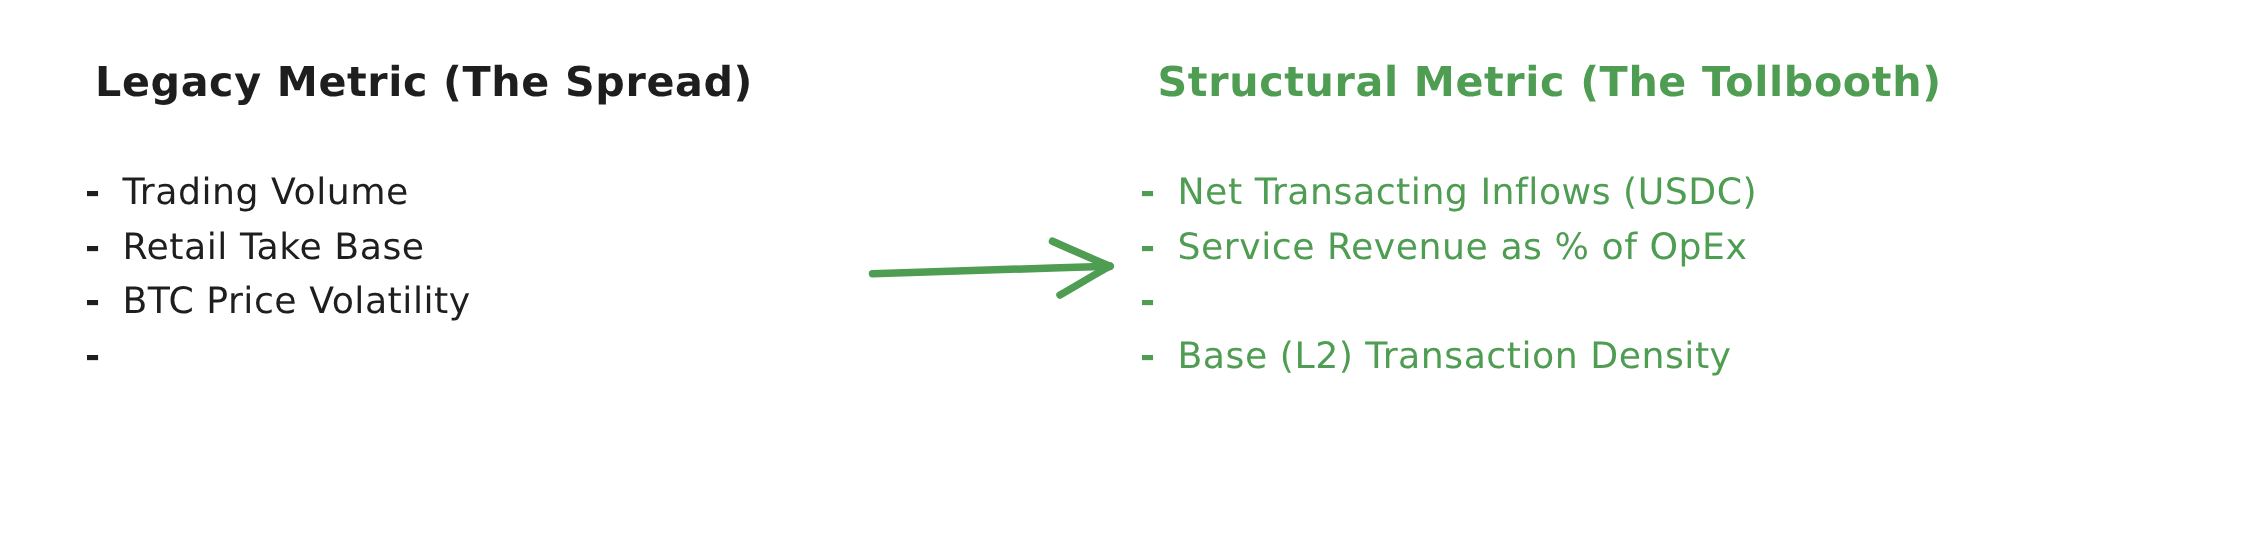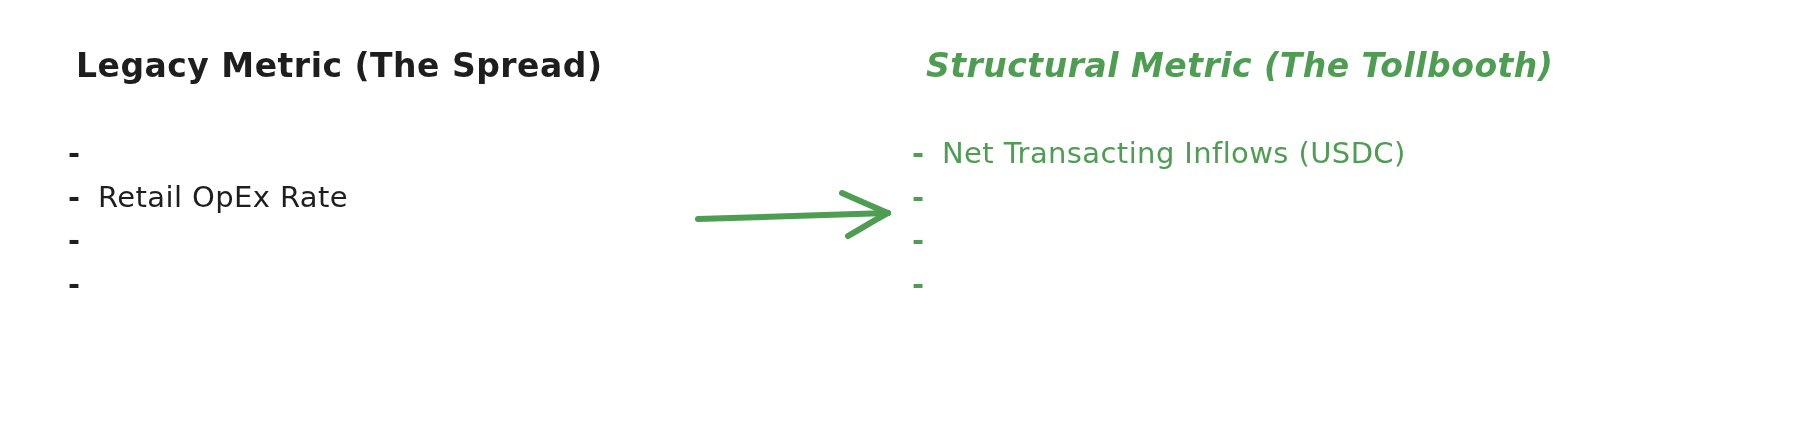--- a/index.html
+++ b/index.html
@@ -21,21 +21,21 @@
   }
   #left-col  { left: 68px;  width: 620px; color: var(--ink); }
   #right-col { left: 912px; width: 840px; color: var(--accent); }
   .heading {
     font-size: 33px;
     font-weight: 600;
     letter-spacing: 0.5px;
     white-space: nowrap;
     padding-left: 8px;
   }
-  #right-col .heading { padding-left: 14px; font-style: italic; }
+  #right-col .heading { padding-left: 14px; }
   .metric-list {
     margin-top: 47px;
   }
   .metric-item {
     display: flex;
     align-items: baseline;
     font-size: 29px;
     font-weight: 500;
     line-height: 43.5px;
     letter-spacing: 0.4px;
@@ -64,27 +64,29 @@
 </head>
 <body style="background: rgb(255, 255, 255);">
 
 <div id="canvas">
 
   <div id="left-col" class="column">
     <div class="heading">Legacy Metric (The Spread)</div>
     <div class="metric-list">
       <div class="metric-item">
         <span class="dash">-</span>
+        <span>Trading Volume</span>
       </div>
       <div class="metric-item">
         <span class="dash">-</span>
-        <span>Retail OpEx Rate</span>
+        <span>Retail Take Base</span>
       </div>
       <div class="metric-item">
         <span class="dash">-</span>
+        <span>BTC Price Volatility</span>
       </div>
       <div class="metric-item">
         <span class="dash">-</span>
       </div>
     </div>
   </div>
 
   <svg id="transition-arrow" viewBox="0 0 205 58" xmlns="http://www.w3.org/2000/svg">
     <path d="M 6 33 C 60 31, 130 29, 196 27"></path>
     <path d="M 150 7 C 168 15, 184 22, 196 27"></path>
@@ -93,23 +95,25 @@
 
   <div id="right-col" class="column">
     <div class="heading">Structural Metric (The Tollbooth)</div>
     <div class="metric-list">
       <div class="metric-item">
         <span class="dash">-</span>
         <span>Net Transacting Inflows (USDC)</span>
       </div>
       <div class="metric-item">
         <span class="dash">-</span>
+        <span>Service Revenue as % of OpEx</span>
       </div>
       <div class="metric-item">
         <span class="dash">-</span>
       </div>
       <div class="metric-item">
         <span class="dash">-</span>
+        <span>Base (L2) Transaction Density</span>
       </div>
     </div>
   </div>
 
 </div>
 
 </body></html>

